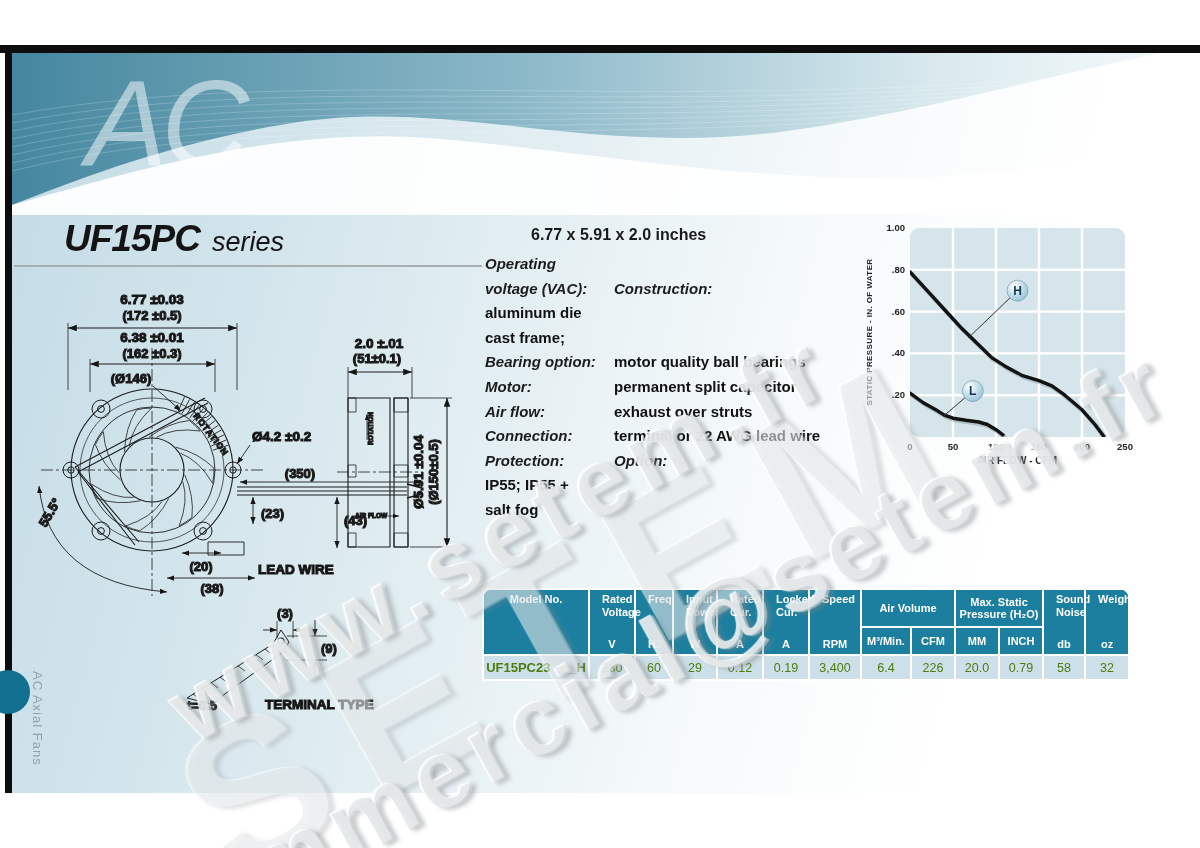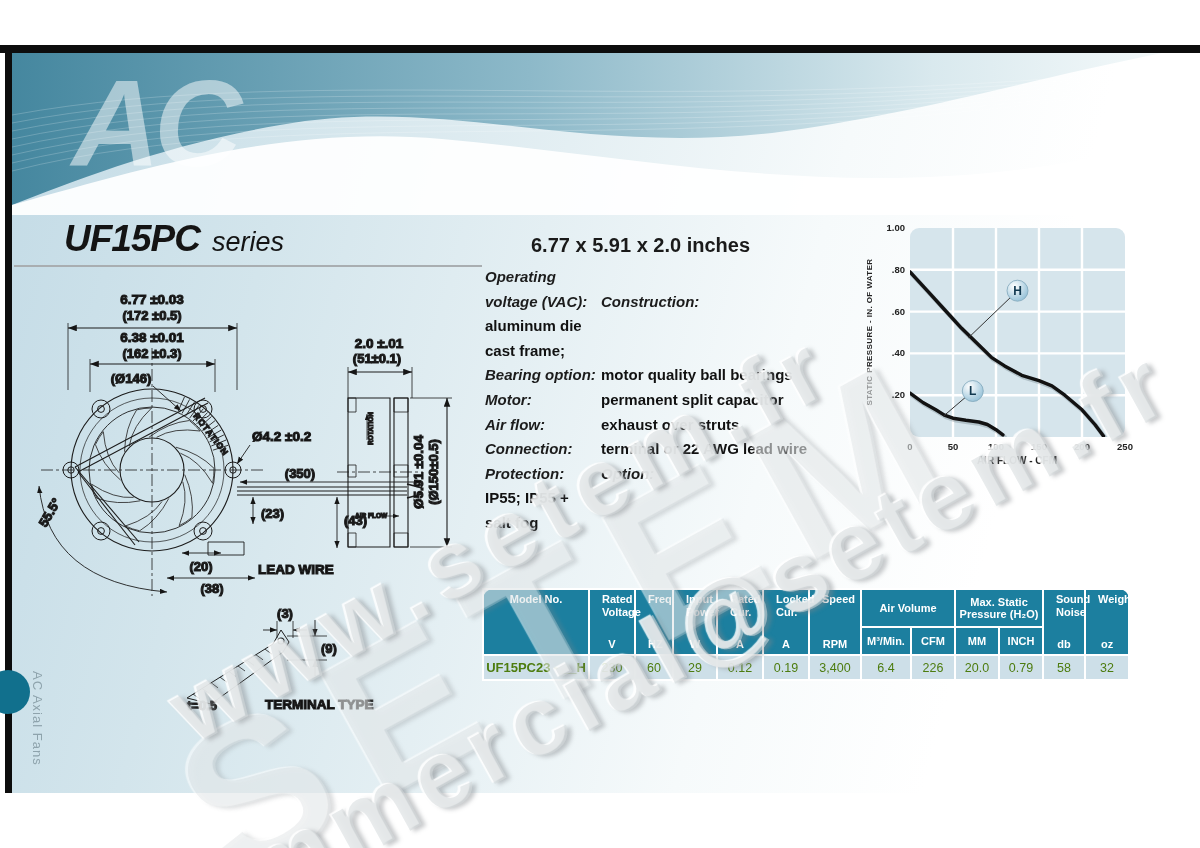--- a/index.html
+++ b/index.html
@@ -7,31 +7,31 @@
        font-family:"Liberation Sans",sans-serif;-webkit-font-smoothing:antialiased;}
   .abs{position:absolute;}
   
   .topbar{left:0;top:45px;width:1200px;height:8px;background:#0d0d0d;z-index:30;}
   .leftbar{left:5px;top:45px;width:7px;height:748px;background:#0d0d0d;z-index:30;}
   
   .content{left:12px;top:53px;width:1188px;height:740px;
      background:linear-gradient(105deg,#c3dbe6 0%,#d3e5ec 22%,#e4eff3 42%,#f6fafb 62%,#ffffff 80%);
      z-index:1;overflow:hidden;}
   .headerwave{left:0;top:0;width:1188px;height:162px;}
-  .ac-big{left:60px;top:10px;font-size:122px;line-height:1;font-style:italic;font-weight:700;
+  .ac-big{left:74px;top:10px;font-size:122px;line-height:1;font-style:italic;font-weight:400;
      letter-spacing:-6px;color:rgba(255,255,255,0.5);z-index:3;}
   .title{left:52px;top:165px;font-style:italic;color:#141414;z-index:4;white-space:nowrap;}
   .title .t1{font-size:37px;font-weight:700;letter-spacing:-1px;}
   .title .t2{font-size:27px;font-weight:400;margin-left:12px;}
   .title-rule{left:2px;top:212px;width:468px;height:2px;background:#a9aeb1;z-index:4;}
   
   .specs{left:473px;top:170px;width:350px;z-index:5;color:#1a1a1a;}
   .size1{font-size:16px;font-weight:800;}
-  .size2{font-size:20px;font-weight:800;margin-left:46px;margin-top:11px;}
-  .spec-rows{margin-top:8px;display:grid;grid-template-columns:112px 1fr;column-gap:4px;}
+  .size2{font-size:16px;font-weight:800;margin-left:46px;margin-top:3px;}
+  .spec-rows{margin-top:8px;display:grid;grid-template-columns:112px 1fr;column-gap:17px;}
   .spec-rows .lab{font-style:italic;font-weight:600;font-size:15px;line-height:24.6px;color:#1c1c1c;}
   .spec-rows .val{font-weight:800;font-size:15px;line-height:24.6px;color:#111;}
   
   .chart{left:850px;top:163px;width:305px;height:258px;z-index:5;}
   
   .spec-table{left:470px;top:535px;z-index:6;}
   table{border-collapse:collapse;table-layout:fixed;width:646px;}
   th,td{border:2px solid #fff;padding:0;text-align:center;vertical-align:middle;}
   thead th{background:#1c7f9f;color:#fff;font-size:11px;font-weight:700;line-height:1.15;}
   thead .dual{height:64px;}

